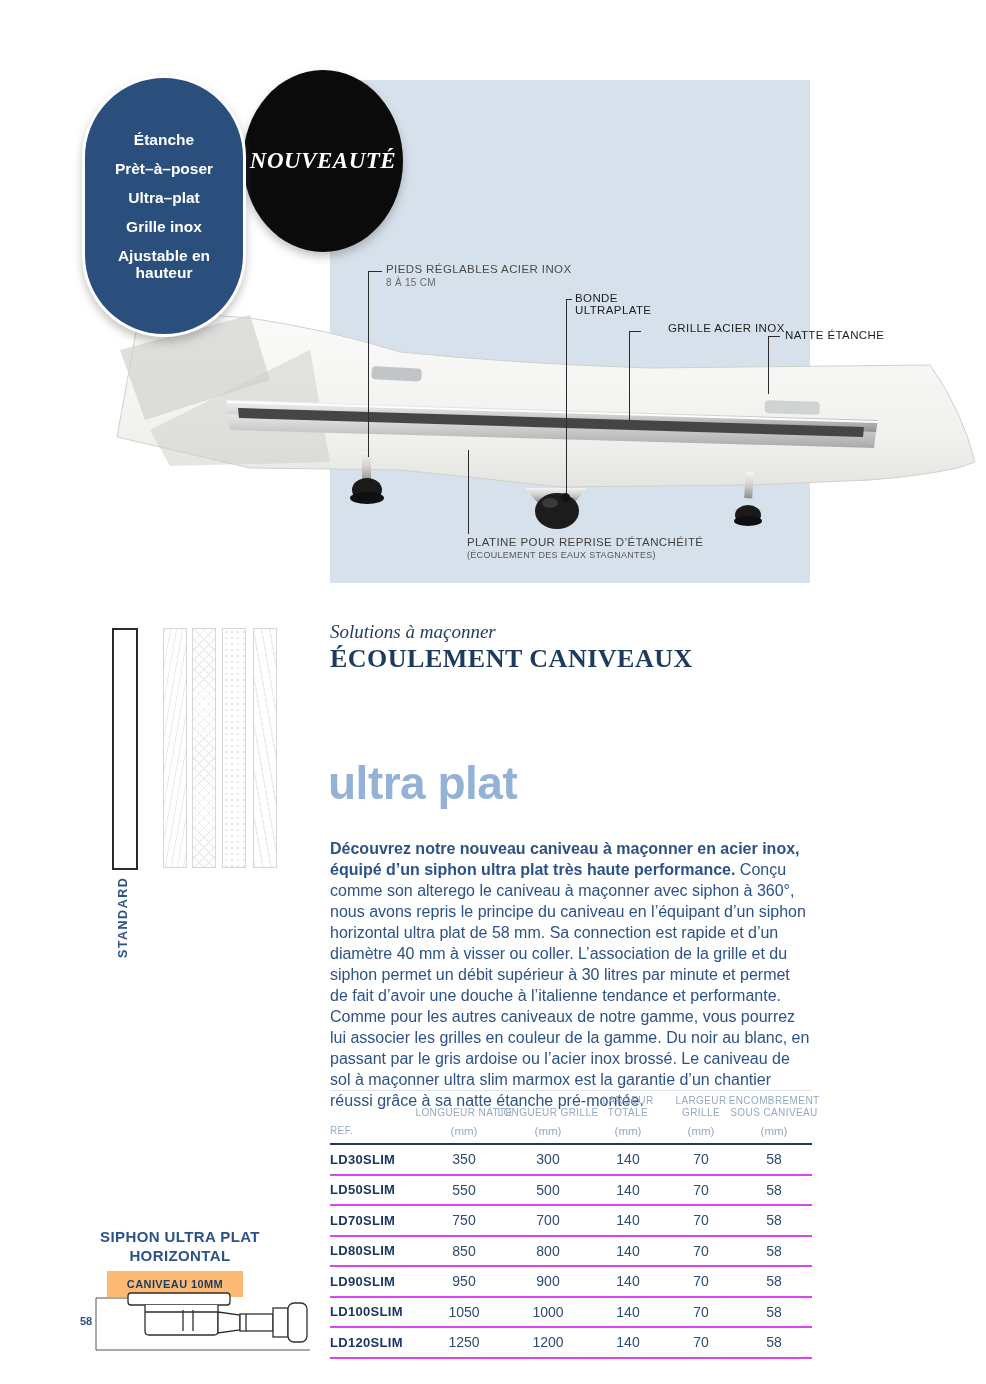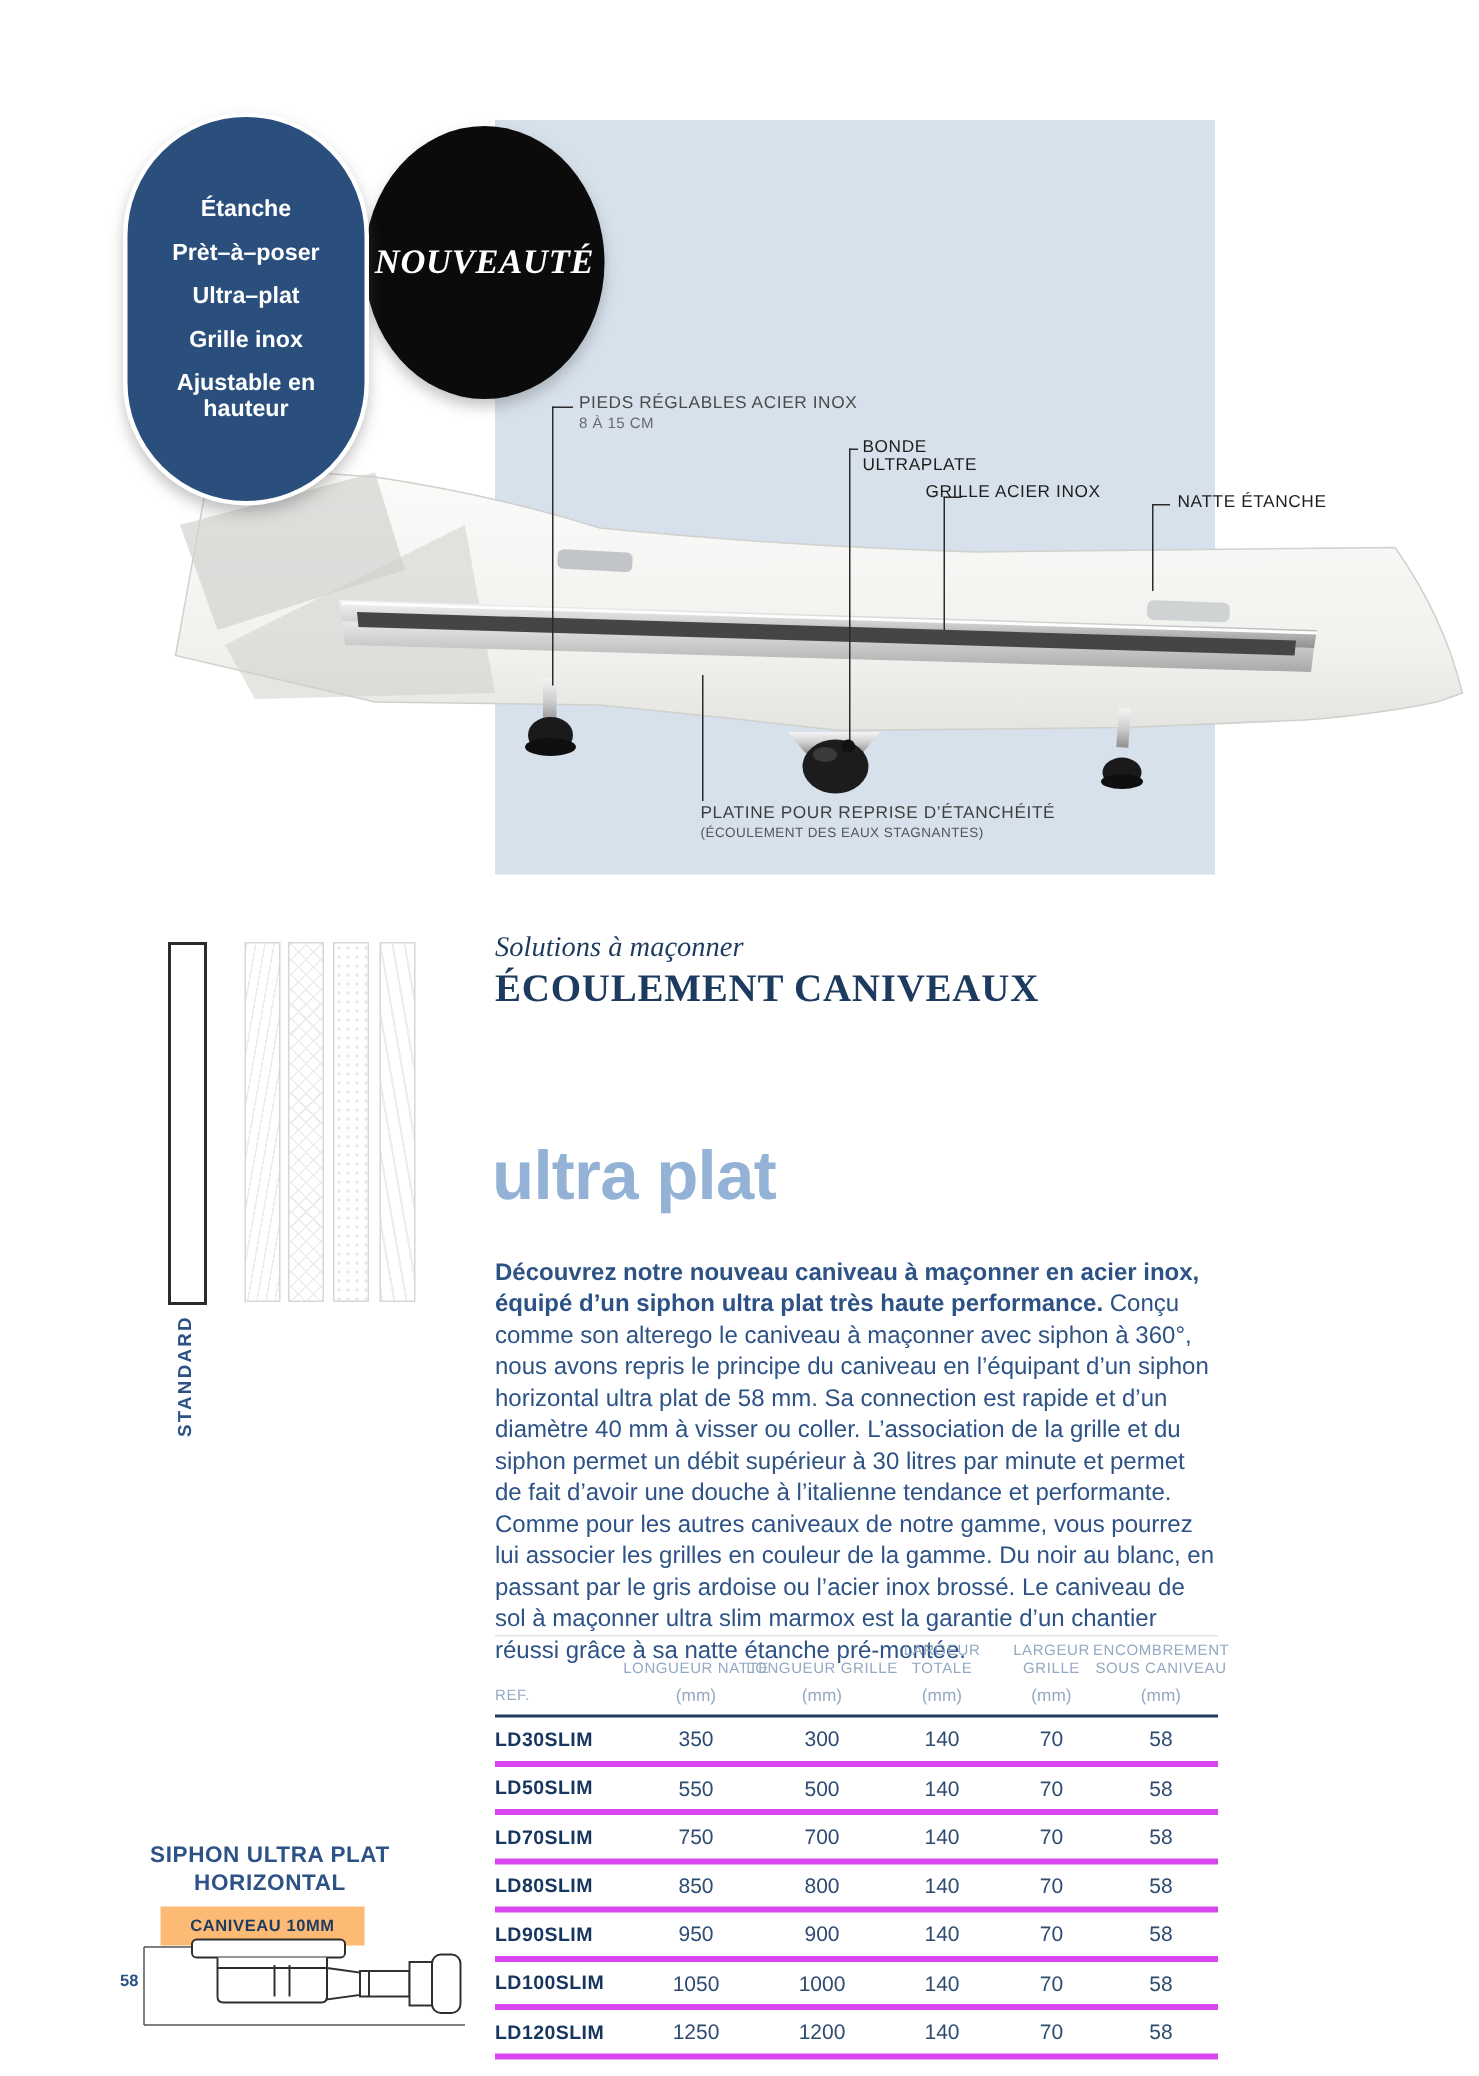--- a/index.html
+++ b/index.html
@@ -8,21 +8,21 @@
 
   
   .blue-rect{position:absolute;left:330px;top:80px;width:480px;height:503px;background:#d7e1ec;}
   .photo{position:absolute;left:100px;top:290px;width:880px;height:250px;}
 
   .pill{position:absolute;left:82px;top:75px;width:158px;height:256px;border-radius:90px;
         background:#2a4f7d;border:3px solid #ffffff;box-shadow:0 5px 9px rgba(90,90,90,.35);
         display:flex;flex-direction:column;justify-content:center;align-items:center;gap:12px;
         color:#ffffff;font-weight:bold;font-size:15.5px;text-align:center;line-height:17px;z-index:6;}
   .pill .itm{width:126px;}
-  .circle{position:absolute;left:243px;top:84px;width:160px;height:182px;border-radius:50%;
+  .circle{position:absolute;left:243px;top:70px;width:160px;height:182px;border-radius:50%;
         background:#0b0b0b;box-shadow:0 5px 9px rgba(90,90,90,.35);display:flex;align-items:center;justify-content:center;z-index:5;}
   .circle .nv{font-family:"Liberation Serif", serif;font-style:italic;font-weight:bold;
         color:#ffffff;font-size:23px;letter-spacing:.5px;}
 
   
   .ann{position:absolute;z-index:8;}
   .ln{position:absolute;background:#2b2b2b;z-index:7;}
   .lbl{font-size:11.5px;color:#1d1d1d;letter-spacing:.4px;line-height:12px;white-space:nowrap;}
   .lbl.gray{color:#4a4a4a;}
   .sub{font-size:10px;color:#6a6a6a;letter-spacing:.3px;margin-top:2px;white-space:nowrap;}
@@ -50,21 +50,21 @@
 
   
   .spec{position:absolute;left:330px;top:1090px;width:482px;border-top:1px solid #dde4ec;}
   .grid{display:grid;grid-template-columns:92px 84px 84px 76px 70px 76px;}
   .hrow{align-items:end;min-height:46px;padding-bottom:2px;}
   .hcell{display:flex;flex-direction:column;align-items:center;justify-content:flex-end;text-align:center;
       color:#94a9c3;font-size:10px;letter-spacing:.4px;line-height:12px;}
   .hcell .unit{font-size:11.5px;margin-top:6px;letter-spacing:0;}
   .hcell.first{align-items:flex-start;text-align:center;}
   .rule{height:2px;background:#1d3a5f;margin-top:4px;}
-  .drow{height:28.5px;align-items:center;border-bottom:4px solid #d946ef;}
+  .drow{height:28.5px;align-items:center;border-bottom:2px solid #d946ef;}
   .ref{color:#16355f;font-weight:bold;font-size:13px;letter-spacing:.3px;align-self:center;}
   .num{color:#2e4b70;font-size:14px;text-align:center;align-self:center;}
 
   
   .siphon-title{position:absolute;left:75px;top:1227px;width:210px;text-align:center;color:#2d5286;
       font-weight:bold;font-size:15px;line-height:19px;letter-spacing:.4px;}
   .caniveau-rect{position:absolute;left:107px;top:1271px;width:136px;height:26px;background:#fdba74;
       display:flex;align-items:center;justify-content:center;color:#1d3a5f;font-weight:bold;font-size:11px;letter-spacing:.4px;}
   .dim-58{position:absolute;left:80px;top:1315px;color:#2d5286;font-weight:bold;font-size:11px;}
   .siphon-svg{position:absolute;left:88px;top:1288px;width:235px;height:72px;}
@@ -142,21 +142,21 @@
   <div class="ln" style="left:468px;top:450px;width:1.4px;height:84px;"></div>
 
   <div class="ann" style="left:386px;top:263px;">
     <div class="lbl gray">PIEDS RÉGLABLES ACIER INOX</div>
     <div class="sub">8 À 15 CM</div>
   </div>
   <div class="ann" style="left:575px;top:292px;">
     <div class="lbl">BONDE</div>
     <div class="lbl">ULTRAPLATE</div>
   </div>
-  <div class="ann" style="left:617px;top:322px;">
+  <div class="ann" style="left:668px;top:322px;">
     <div class="lbl">GRILLE ACIER INOX</div>
   </div>
   <div class="ann" style="left:785px;top:329px;">
     <div class="lbl">NATTE ÉTANCHE</div>
   </div>
   <div class="ann" style="left:467px;top:536px;">
     <div class="lbl" style="color:#3f3f3f;">PLATINE POUR REPRISE D’ÉTANCHÉITÉ</div>
     <div class="sub" style="font-size:9px;color:#555;">(ÉCOULEMENT DES EAUX STAGNANTES)</div>
   </div>
 

